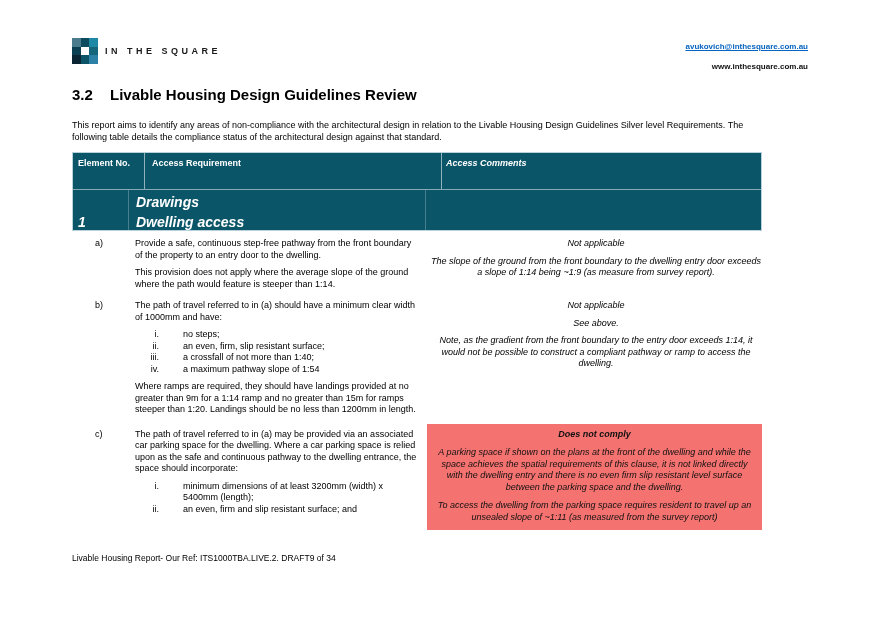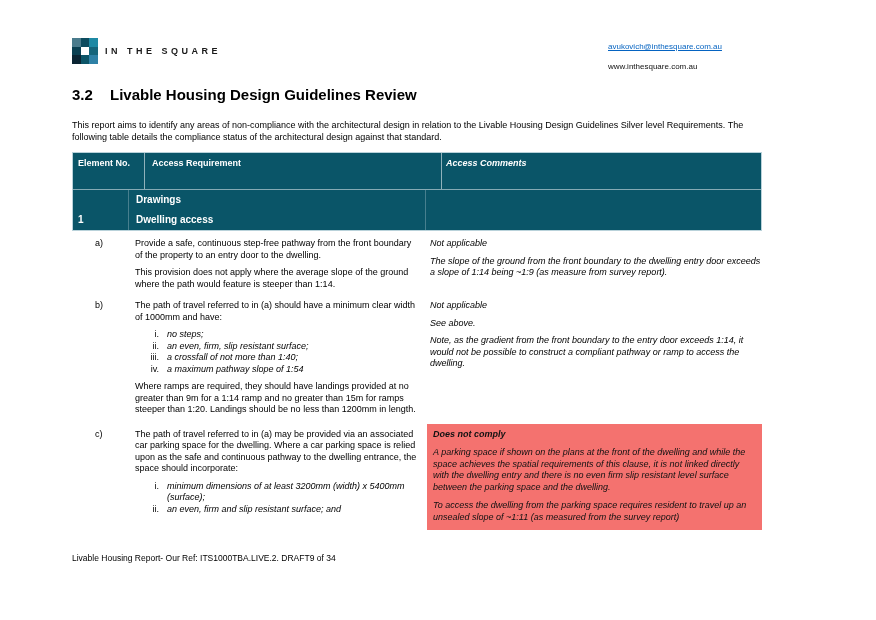--- a/index.html
+++ b/index.html
@@ -19,21 +19,21 @@
   }
   .logo .sq { display:block; width:100%; height:100%; }
   .brand-name {
     position:absolute; left:105px; top:46px;
     font-size:9px; font-weight:bold; letter-spacing:3.5px; color:#1a1a1a;
     white-space:nowrap;
   }
   .contact {
     position:absolute; left:608px; top:42px; width:200px;
     display:flex; flex-direction:column; gap:10px;
-    font-size:8px; font-weight:normal; line-height:10px;
+    font-size:8px; font-weight:bold; line-height:10px;text-align:right;
   }
   .contact .email { color:#0563c1; text-decoration:underline; cursor:pointer; }
   .contact .site  { color:#111; }
 
   
   .section-heading {
     position:absolute; left:72px; top:86px;
     display:flex; font-size:15px; font-weight:bold; color:#000;
   }
   .section-heading .num { width:38px; }
@@ -47,44 +47,44 @@
   
   .table-wrap { position:absolute; left:72px; top:152px; width:690px; }
 
   .teal-block {
     background:#0a5568; color:#fff; border:1px solid #b9d2da;
   }
   .thead { display:flex; height:36px; font-weight:bold; font-size:9px; line-height:10.5px; }
   .thead .c1 { width:72px;  padding:5px 2px 0 5px; border-right:1px solid rgba(255,255,255,.55); }
   .thead .c2 { width:297px; padding:5px 4px 0 7px; border-right:1px solid rgba(255,255,255,.55); }
   .thead .c3 { flex:1;      padding:5px 4px 0 4px;font-style:italic; }
-  .grow { display:flex; height:20px; font-weight:bold; font-size:10px; }
+  .grow { display:flex; height:20px; font-weight:bold; font-size:14px;font-style:italic; }
   .grows { border-top:1px solid rgba(255,255,255,.5); }
   .grow .c1 { width:56px;  padding:4px 2px 0 5px; border-right:1px solid rgba(255,255,255,.25); }
   .grow .c2 { width:297px; padding:4px 4px 0 7px; border-right:1px solid rgba(255,255,255,.25); }
   .grow .c3 { flex:1; }
 
   
   .trow { display:flex; align-items:flex-start; font-size:9px; line-height:11.5px; }
   .cell-label { width:63px; padding-left:23px; }
   .cell-req   { width:292px; padding-right:8px; }
-  .cell-com   { flex:1; font-style:italic; }
+  .cell-com   { flex:1; font-style:italic;text-align:center; }
   .cell-com .pad { padding-left:3px; }
   .trow p { margin:0 0 6px; }
   .trow p:last-child { margin-bottom:0; }
 
   .row-a { margin-top:7px; }
   .row-b { margin-top:10px; }
   .row-c { margin-top:8px; }
   .row-c .cell-label, .row-c .cell-req { padding-top:5px; }
 
   .rlist { margin:4px 0 6px; }
   .rlist .li { display:flex; }
   .rlist .marker { width:24px; text-align:right; flex:none; }
-  .rlist .text { margin-left:8px; flex:1;font-style:italic; }
+  .rlist .text { margin-left:24px; flex:1; }
 
   .alert {
     background:#f4726f; color:#111; padding:5px 6px 7px;
   }
   .alert .status { font-weight:bold; font-style:italic; margin-bottom:7px; }
   .alert p { margin:0 0 7px; }
   .alert p:last-child { margin-bottom:0; }
 
   
   .footer {
@@ -186,21 +186,21 @@
       </div>
     </div>
 
     <div class="trow row-c">
       <div class="cell-label">c)</div>
       <div class="cell-req">
         <p>The path of travel referred to in (a) may be provided via an associated car parking space for the dwelling. Where a car parking space is relied upon as the safe and continuous pathway to the dwelling entrance, the space should incorporate:</p>
         <div class="rlist">
           <div class="li">
             <span class="marker">i.</span>
-            <span class="text">minimum dimensions of at least 3200mm (width) x 5400mm (surface);</span>
+            <span class="text">minimum dimensions of at least 3200mm (width) x 5400mm (length);</span>
           </div>
           <div class="li">
             <span class="marker">ii.</span>
             <span class="text">an even, firm and slip resistant surface; and</span>
           </div>
         </div>
       </div>
       <div class="cell-com">
         <div class="alert">
           <div class="status">Does not comply</div>

